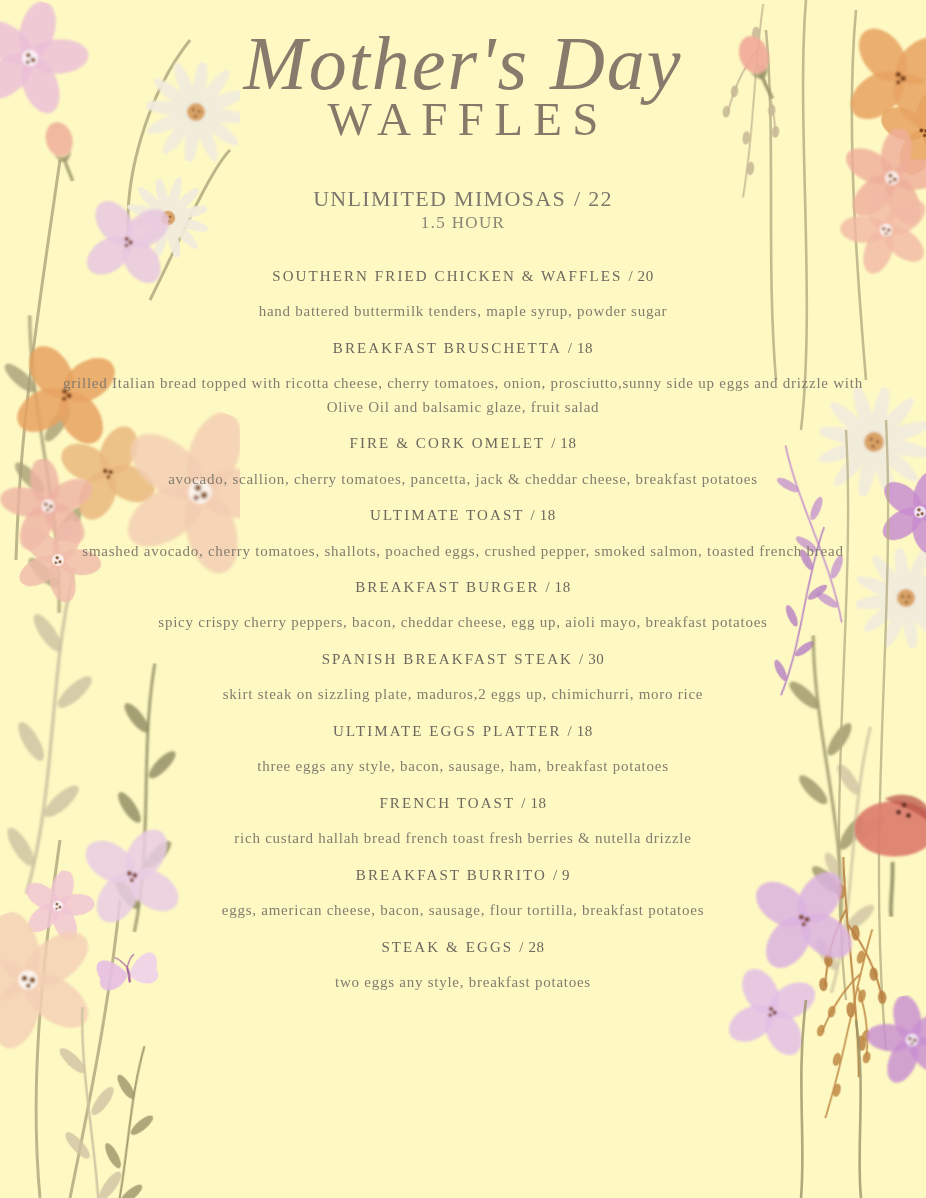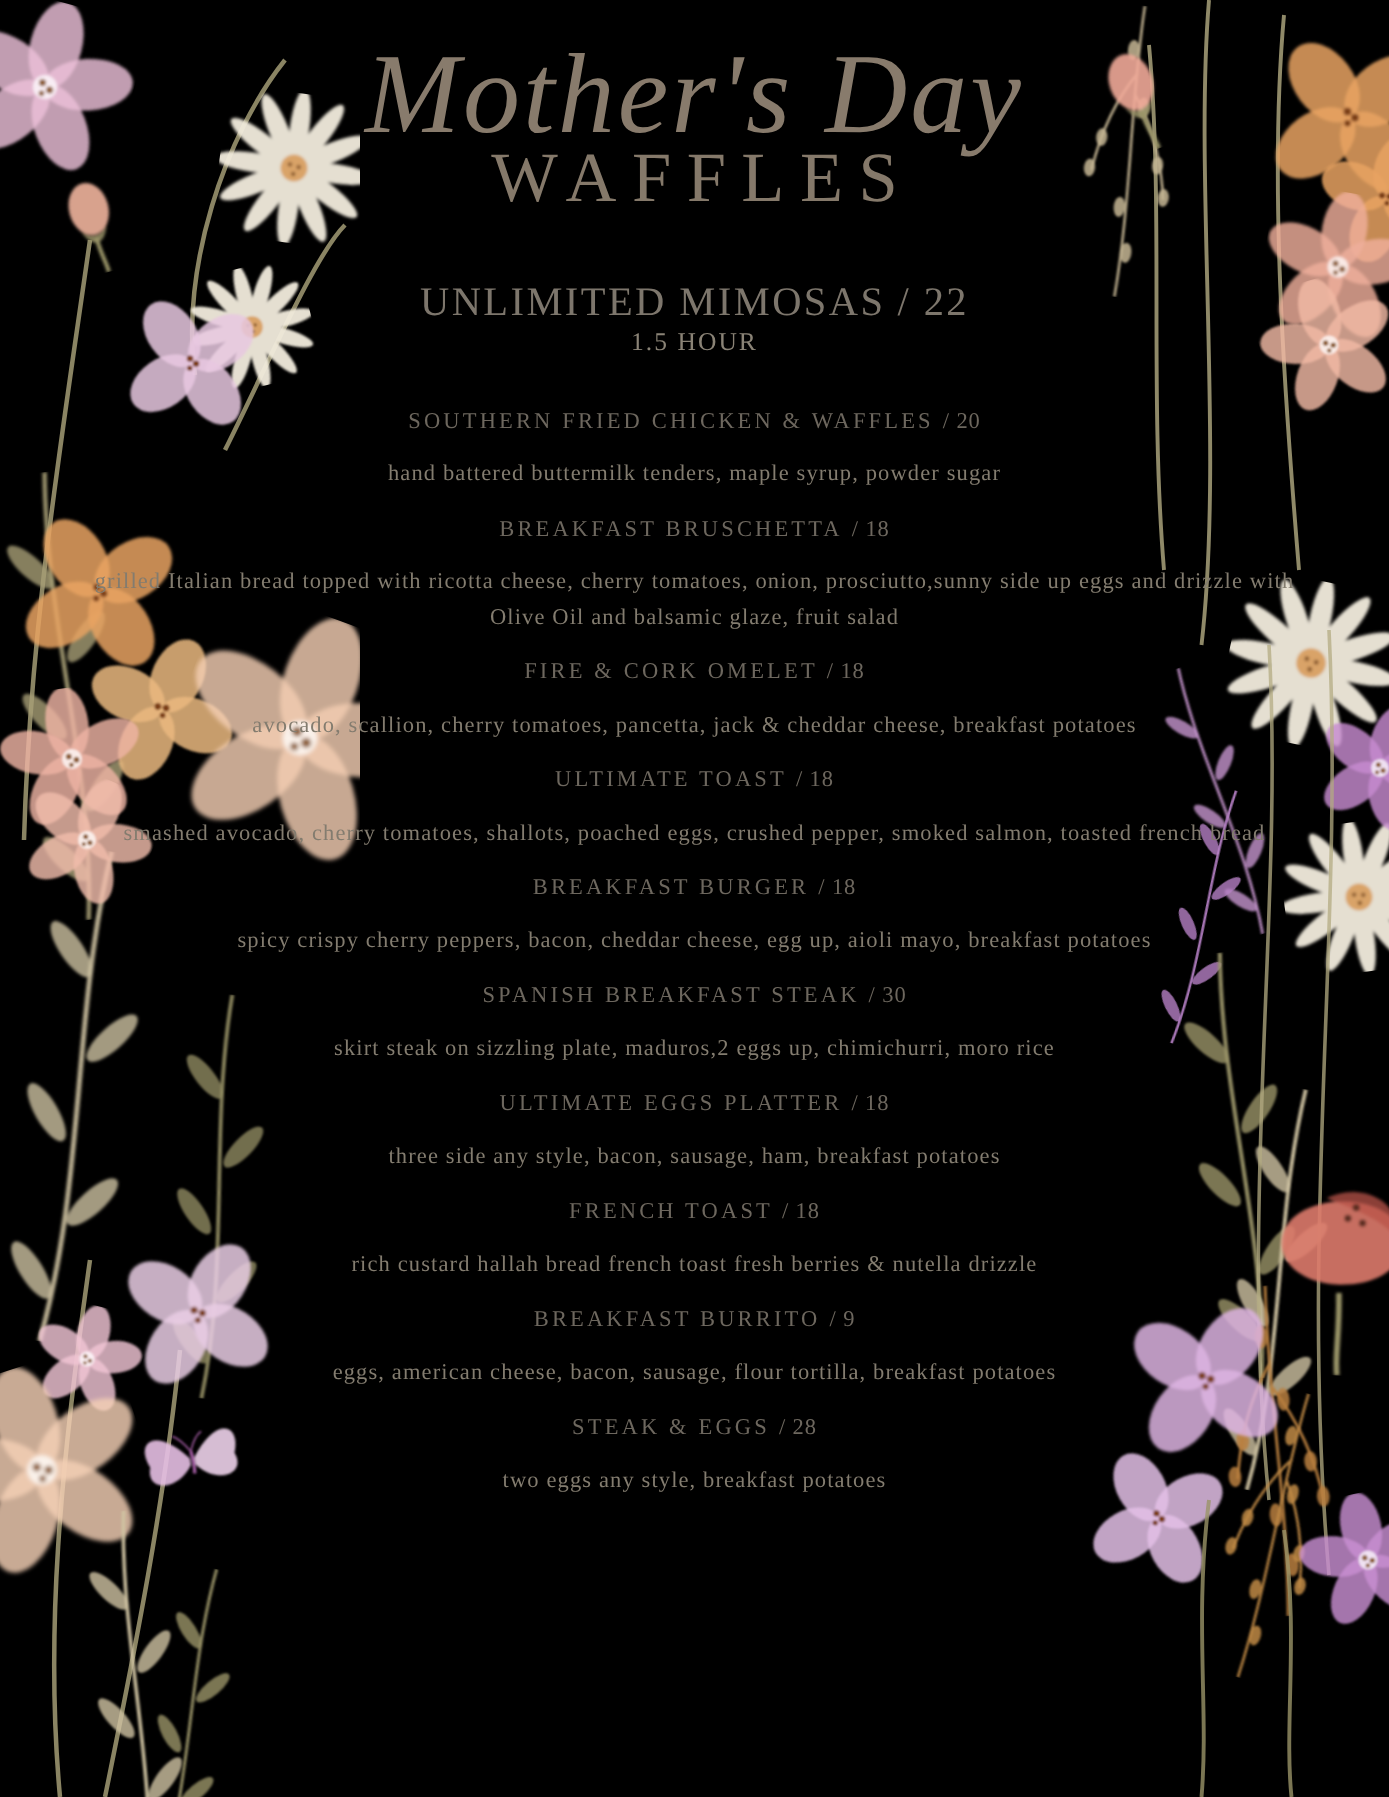--- a/index.html
+++ b/index.html
@@ -1,35 +1,35 @@
 <!DOCTYPE html>
 <html><head>
 <meta charset="utf-8">
 <style>
   html,body{margin:0;padding:0;background:#e8e8e8;}
   .page{
     position:relative;width:926px;height:1198px;margin:0 auto;
-    background:#000000;overflow:hidden;
+    background:#fef9c3;overflow:hidden;
     font-family:"Liberation Serif",serif;color:#6d675e;
   }
   .floral{position:absolute;top:0;height:1198px;z-index:0;pointer-events:none;}
   .floral.left{left:0;width:240px;}
   .floral.right{right:0;width:220px;}
   .content{position:relative;z-index:1;text-align:center;}
   .header{padding-top:24px;}
   .title-script{
     font-family:"Liberation Serif",serif;font-style:italic;font-weight:400;
     font-size:76px;line-height:1.05;color:#887b6c;letter-spacing:2px;
   }
   .title-sub{
     font-size:47px;letter-spacing:.22em;padding-left:.22em;
     color:#85796a;margin-top:-12px;font-weight:400;
   }
   .special{margin-top:40px;color:#7d766c;}
-  .special-line{font-size:27px;letter-spacing:.06em;}
+  .special-line{font-size:22px;letter-spacing:.06em;}
   .special-price{margin-left:8px;}
   .special-note{font-size:17px;letter-spacing:.08em;color:#8a8376;margin-top:1px;}
   .items{width:810px;margin:32px auto 0 auto;}
   .item{margin-top:13px;}
   .item:first-child{margin-top:0;}
   .item-head{font-size:15px;letter-spacing:.14em;color:#6d675e;line-height:1.55;}
   .item-price{margin-left:6px;letter-spacing:.04em;}
   .item-desc{
     font-size:15px;letter-spacing:.05em;color:#837c6f;
     line-height:1.58;margin-top:12px;
@@ -260,21 +260,21 @@
         <div class="item-head">
           <span class="item-name">SPANISH BREAKFAST STEAK</span><span class="item-price">/ 30</span>
         </div>
         <div class="item-desc">skirt steak on sizzling plate, maduros,2 eggs up, chimichurri, moro rice</div>
       </div>
 
       <div class="item">
         <div class="item-head">
           <span class="item-name">ULTIMATE EGGS PLATTER</span><span class="item-price">/ 18</span>
         </div>
-        <div class="item-desc">three side any style, bacon, sausage, ham, breakfast potatoes</div>
+        <div class="item-desc">three eggs any style, bacon, sausage, ham, breakfast potatoes</div>
       </div>
 
       <div class="item">
         <div class="item-head">
           <span class="item-name">FRENCH TOAST</span><span class="item-price">/ 18</span>
         </div>
         <div class="item-desc">rich custard hallah bread french toast fresh berries &amp; nutella drizzle</div>
       </div>
 
       <div class="item">

